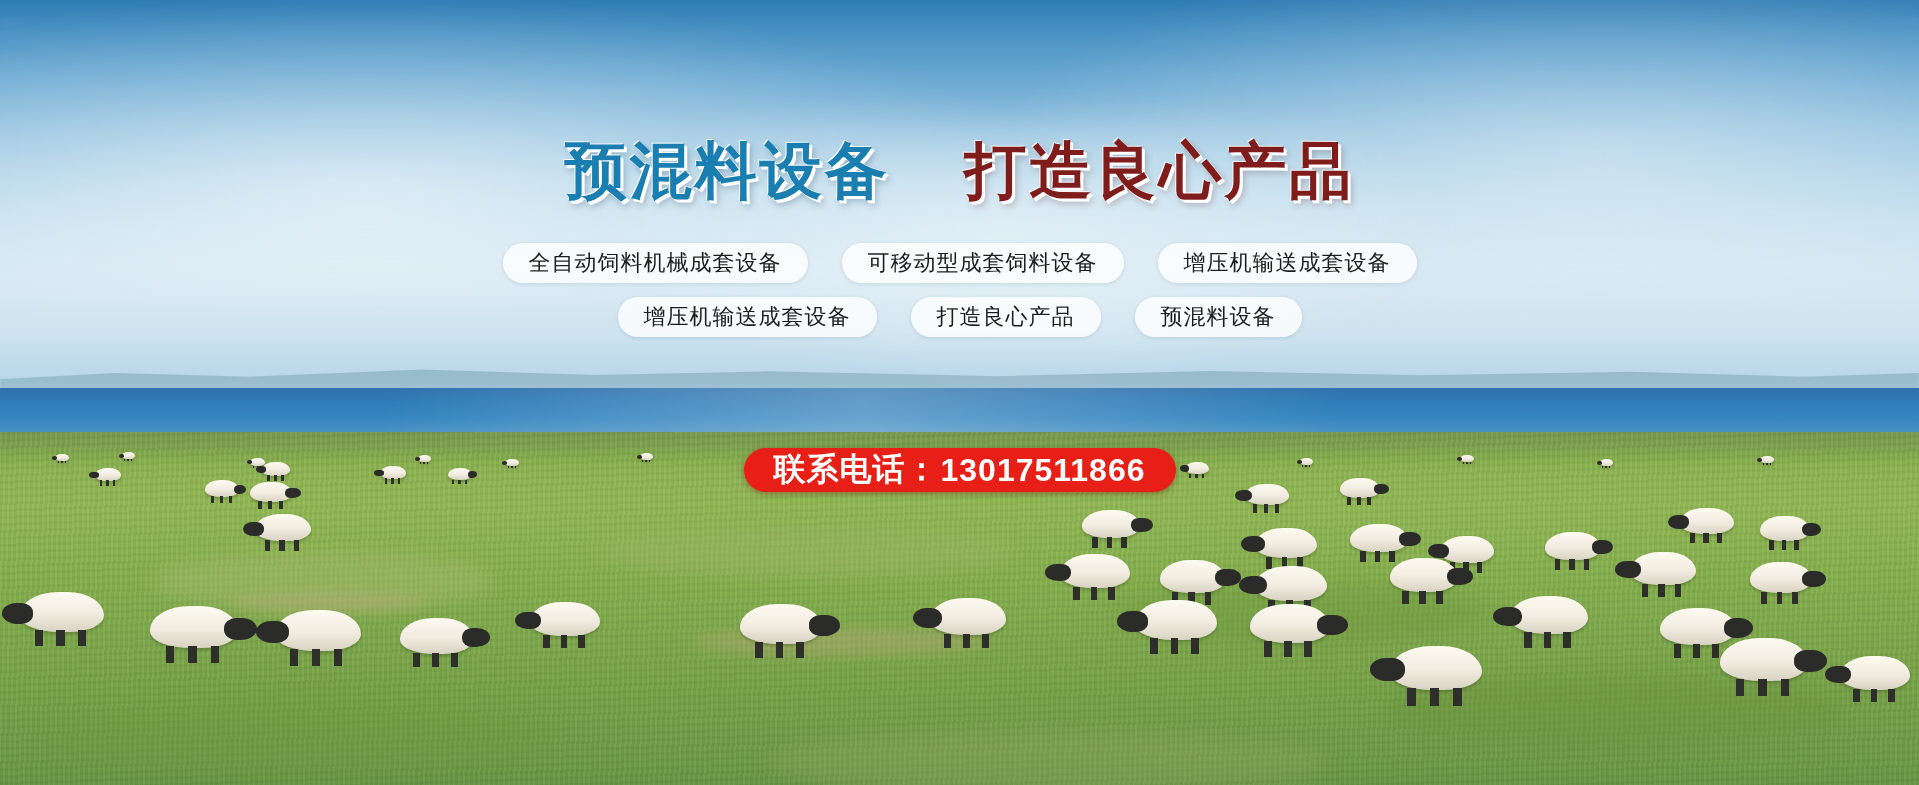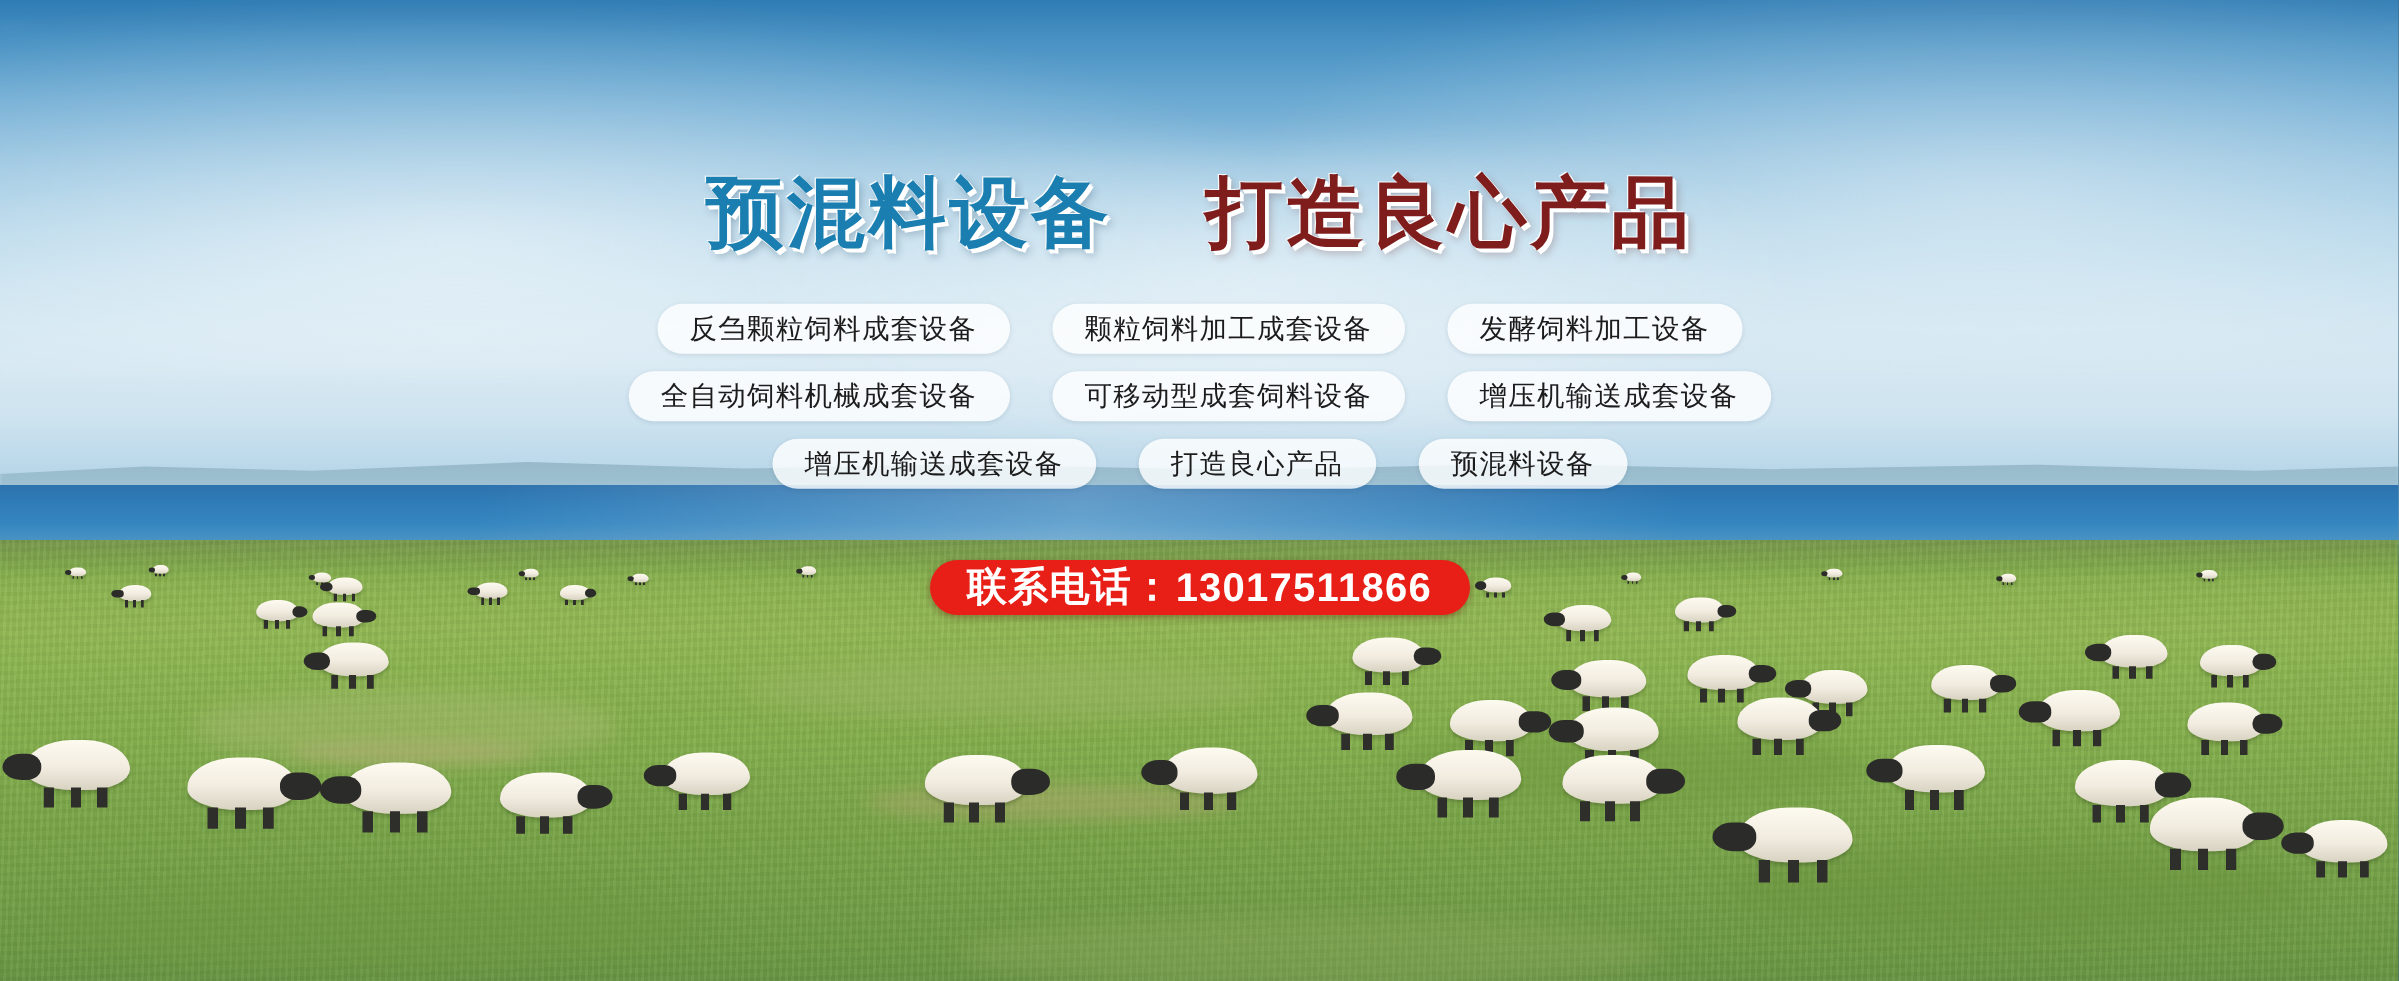--- a/index.html
+++ b/index.html
@@ -366,25 +366,20 @@
   </div>
 
   <div class="headline">
     <span class="part-blue">预混料设备</span>
     <span class="gap"></span>
     <span class="part-red">打造良心产品</span>
   </div>
 
   <div class="pill-rows">
 
-    <div class="pill-row">
-      <span class="pill">反刍颗粒饲料成套设备</span>
-      <span class="pill">颗粒饲料加工成套设备</span>
-      <span class="pill">发酵饲料加工设备</span>
-    </div>
 
     <div class="pill-row">
       <span class="pill">全自动饲料机械成套设备</span>
       <span class="pill">可移动型成套饲料设备</span>
       <span class="pill">增压机输送成套设备</span>
     </div>
 
     <div class="pill-row">
       <span class="pill">增压机输送成套设备</span>
       <span class="pill">打造良心产品</span>

